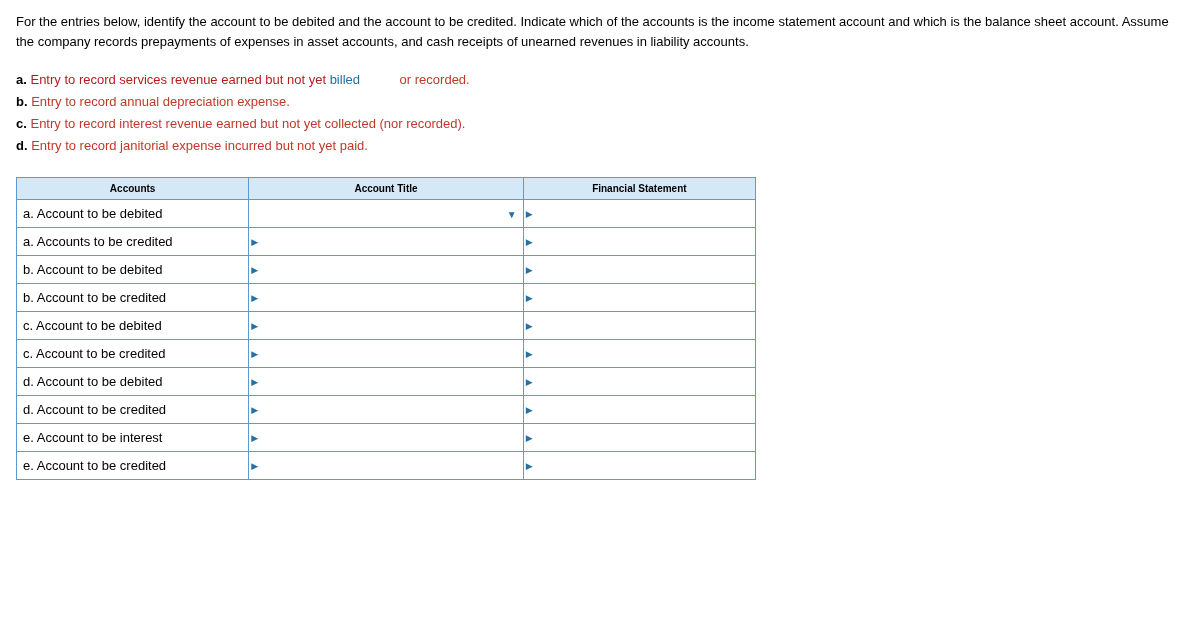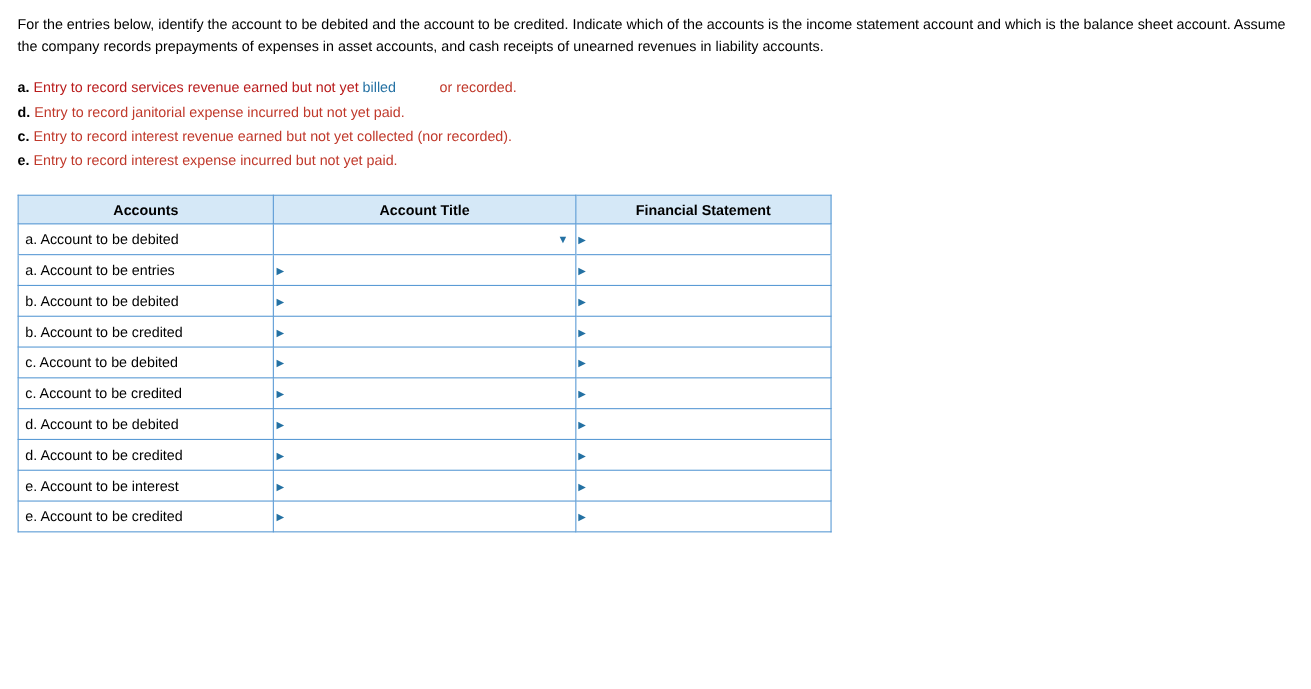--- a/index.html
+++ b/index.html
@@ -24,21 +24,21 @@
     .entries p { margin: 0; }
     table {
       border-collapse: collapse;
       min-width: 740px;
     }
     thead tr th {
       background-color: #d5e8f7;
       border: 1.5px solid #5b9bd5;
       padding: 5px 10px;
       font-weight: bold;
-      font-size: 13px;
+      font-size: 10px;
       text-align: center;
     }
     tbody tr td {
       border: 1px solid #5b9bd5;
       padding: 4px 6px;
       font-size: 13px;
       height: 28px;
     }
     td.label-cell {
       width: 220px;
@@ -102,46 +102,46 @@
 
 <div class="intro-text">
   <span>For the entries below, identify the account to be debited and the account to be credited. Indicate which of the accounts is the income statement account and which is the balance sheet account. Assume the company records prepayments of expenses in asset accounts, and cash receipts of unearned revenues in liability accounts.</span>
 </div>
 
 <div class="entries">
   <p>
     <strong>a.</strong> <span style="color:#b91c1c;">Entry to record services revenue earned but not yet </span><span style="color:#2471a3;">billed</span><span style="color:#c0392b;margin-left:36px;"> or recorded.</span>
   </p>
   <p>
-    <strong>d.</strong> <span style="color:#c0392b;">Entry to record janitorial expense incurred but not yet paid.</span>
+    <strong>b.</strong> <span style="color:#c0392b;">Entry to record annual depreciation expense.</span>
   </p>
   <p>
     <strong>c.</strong> <span style="color:#c0392b;">Entry to record interest revenue earned but not yet collected (nor recorded).</span>
   </p>
   <p>
-    <strong>e.</strong> <span style="color:#c0392b;">Entry to record interest expense incurred but not yet paid.</span>
+    <strong>d.</strong> <span style="color:#c0392b;">Entry to record janitorial expense incurred but not yet paid.</span>
   </p>
 </div>
 
 <table>
   <thead>
     <tr>
       <th>Accounts</th>
       <th>Account Title</th>
       <th>Financial Statement</th>
     </tr>
   </thead>
   <tbody id="table-body">
   <tr class="row-a-debit">
         <td class="label-cell">a. Account to be debited</td>
         <td class="dropdown-cell"><select><option value=""></option><option value="Accounts Receivable">Accounts Receivable</option><option value="Accrued Liabilities">Accrued Liabilities</option><option value="Accumulated Depreciation">Accumulated Depreciation</option><option value="Depreciation Expense">Depreciation Expense</option><option value="Interest Expense">Interest Expense</option><option value="Interest Payable">Interest Payable</option><option value="Interest Receivable">Interest Receivable</option><option value="Interest Revenue">Interest Revenue</option><option value="Janitorial Expense">Janitorial Expense</option><option value="Service Revenue">Service Revenue</option><option value="Unearned Revenue">Unearned Revenue</option></select><span class="arrow-icon">▼</span></td>
         <td class="financial-cell"><select><option value=""></option><option value="Balance Sheet">Balance Sheet</option><option value="Income Statement">Income Statement</option></select><span style="position: absolute; left: 2px; top: 50%; transform: translateY(-50%); color: rgb(36, 113, 163); font-size: 9px; pointer-events: none;">▶</span></td>
       </tr>
       <tr>
-        <td class="label-cell">a. Account to be entries</td>
+        <td class="label-cell">a. Accounts to be credited</td>
         <td class="dropdown-cell"><select><option value=""></option><option value="Accounts Receivable">Accounts Receivable</option><option value="Accrued Liabilities">Accrued Liabilities</option><option value="Accumulated Depreciation">Accumulated Depreciation</option><option value="Depreciation Expense">Depreciation Expense</option><option value="Interest Expense">Interest Expense</option><option value="Interest Payable">Interest Payable</option><option value="Interest Receivable">Interest Receivable</option><option value="Interest Revenue">Interest Revenue</option><option value="Janitorial Expense">Janitorial Expense</option><option value="Service Revenue">Service Revenue</option><option value="Unearned Revenue">Unearned Revenue</option></select><span style="position: absolute; left: 2px; top: 50%; transform: translateY(-50%); color: rgb(36, 113, 163); font-size: 9px; pointer-events: none;">▶</span></td>
         <td class="financial-cell"><select><option value=""></option><option value="Balance Sheet">Balance Sheet</option><option value="Income Statement">Income Statement</option></select><span style="position: absolute; left: 2px; top: 50%; transform: translateY(-50%); color: rgb(36, 113, 163); font-size: 9px; pointer-events: none;">▶</span></td>
       </tr>
       <tr>
         <td class="label-cell">b. Account to be debited</td>
         <td class="dropdown-cell"><select><option value=""></option><option value="Accounts Receivable">Accounts Receivable</option><option value="Accrued Liabilities">Accrued Liabilities</option><option value="Accumulated Depreciation">Accumulated Depreciation</option><option value="Depreciation Expense">Depreciation Expense</option><option value="Interest Expense">Interest Expense</option><option value="Interest Payable">Interest Payable</option><option value="Interest Receivable">Interest Receivable</option><option value="Interest Revenue">Interest Revenue</option><option value="Janitorial Expense">Janitorial Expense</option><option value="Service Revenue">Service Revenue</option><option value="Unearned Revenue">Unearned Revenue</option></select><span style="position: absolute; left: 2px; top: 50%; transform: translateY(-50%); color: rgb(36, 113, 163); font-size: 9px; pointer-events: none;">▶</span></td>
         <td class="financial-cell"><select><option value=""></option><option value="Balance Sheet">Balance Sheet</option><option value="Income Statement">Income Statement</option></select><span style="position: absolute; left: 2px; top: 50%; transform: translateY(-50%); color: rgb(36, 113, 163); font-size: 9px; pointer-events: none;">▶</span></td>
       </tr>
       <tr>
         <td class="label-cell">b. Account to be credited</td>

